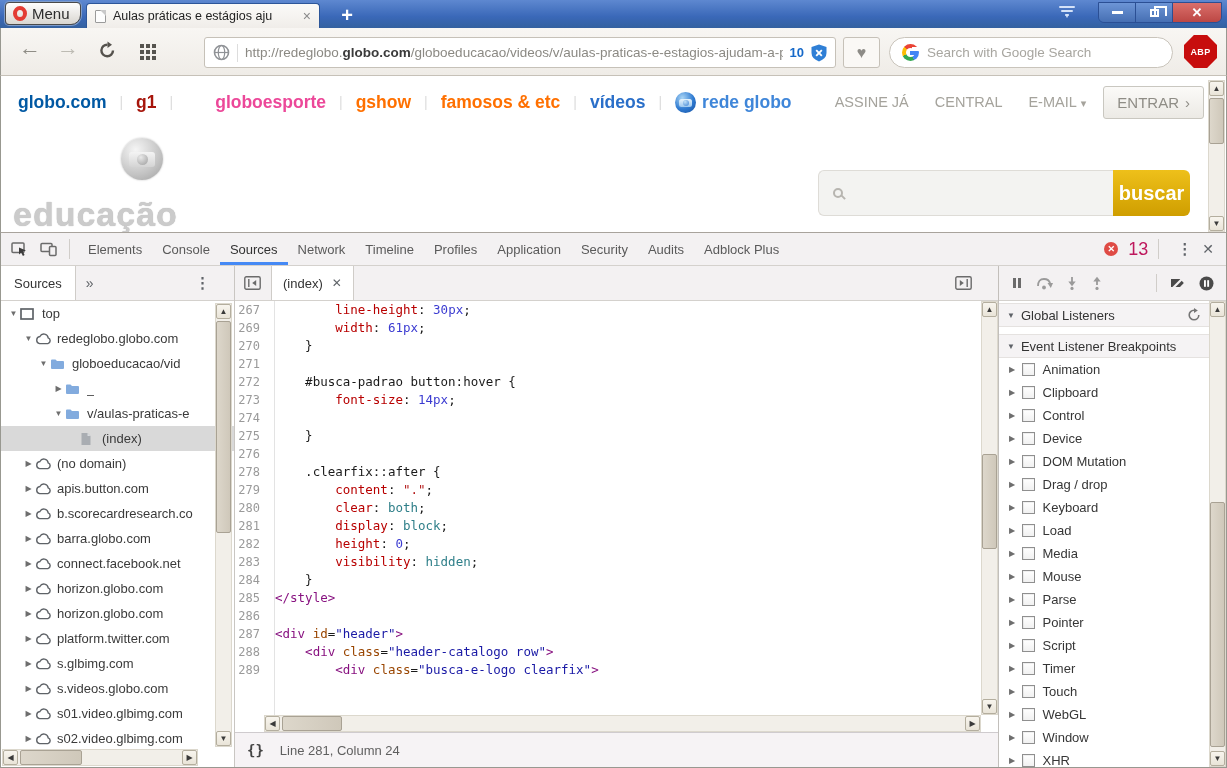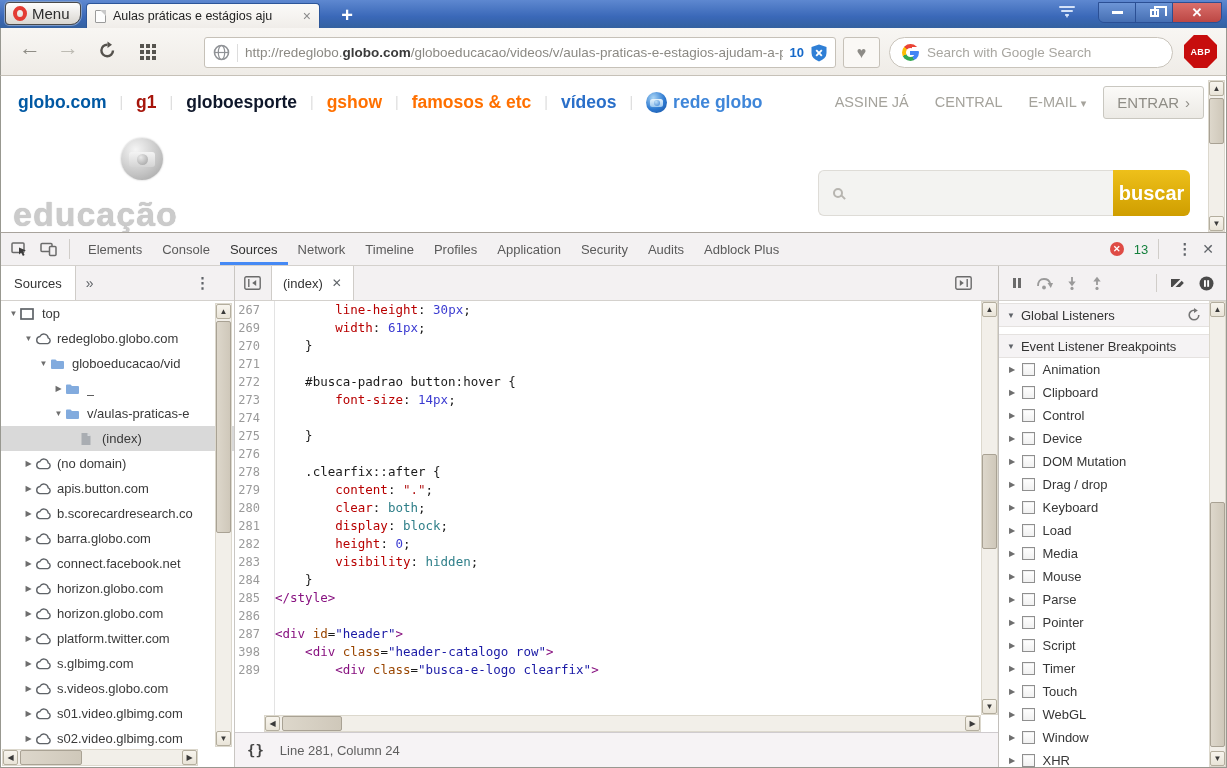--- a/index.html
+++ b/index.html
@@ -135,21 +135,21 @@
   .dt-ico{display:flex;align-items:center;margin-right:12px;}
   .vsep{width:1px;height:20px;background:#d0cdc9;margin:0 8px 0 0;}
   .dt-tabs{display:flex;height:100%;}
   .dt-tab{padding:0 10px;display:flex;align-items:center;font-size:13px;color:#5a5a5a;
     height:100%;white-space:nowrap;}
   .dt-tab.active{color:#333;box-shadow:inset 0 -3px 0 #4589f5;}
   .dt-right-cluster{margin-left:auto;display:flex;align-items:center;gap:10px;
     padding-right:12px;}
   .err-badge{width:14px;height:14px;border-radius:50%;background:#df4b45;color:#fff;
     font-size:9px;display:flex;align-items:center;justify-content:center;font-weight:bold;}
-  .err-count{font-size:13px;color:#15803d;}
+  .err-count{font-size:18px;color:#be185d;}
   .kebab{font-size:15px;color:#5f6368;font-weight:bold;}
   .dt-close{font-size:14px;color:#5f6368;}
   .dt-body{position:absolute;left:0;top:33px;right:0;bottom:0;display:flex;}
 
   
   .dt-sidebar{width:234px;flex:none;position:relative;background:#fff;
     border-right:1px solid #c9c6c2;}
   .sb-header{position:absolute;left:0;top:0;right:0;height:35px;background:#f3f1f2;
     border-bottom:1px solid #d4d1cd;display:flex;align-items:center;}
   .sb-tab{height:100%;display:flex;align-items:center;padding:0 13px;background:#fff;
@@ -283,21 +283,21 @@
     <div class="globo-nav">
       <span id="globo-links" style="display:flex;align-items:center;gap:13px">
           <span class="gl-link" style="color: rgb(0, 88, 163);">
             <span>globo.com</span>
           </span>
           <span class="gl-sep">|</span>
           <span class="gl-link" style="color: rgb(166, 21, 11);">
             <span>g1</span>
           </span>
           <span class="gl-sep">|</span>
-          <span class="gl-link" style="color: #0f172a;">
+          <span class="gl-link" style="color: #ec4899; margin-left: 29px;">
             <span>globoesporte</span>
           </span>
           <span class="gl-sep">|</span>
           <span class="gl-link" style="color: rgb(255, 112, 0);">
             <span>gshow</span>
           </span>
           <span class="gl-sep">|</span>
           <span class="gl-link" style="color: rgb(255, 112, 0);">
             <span>famosos &amp; etc</span>
           </span>
@@ -663,21 +663,21 @@
             </div>
             <div class="code-row">
               <span class="ln">286</span>
               <span class="lc"></span>
             </div>
             <div class="code-row">
               <span class="ln">287</span>
               <span class="lc"><span class="tk-t">&lt;div</span><span class="tk-p"> </span><span class="tk-a">id</span><span class="tk-p">=</span><span class="tk-v">"header"</span><span class="tk-t">&gt;</span></span>
             </div>
             <div class="code-row">
-              <span class="ln">398</span>
+              <span class="ln">288</span>
               <span class="lc"><span class="tk-p">    </span><span class="tk-t">&lt;div</span><span class="tk-p"> </span><span class="tk-a">class</span><span class="tk-p">=</span><span class="tk-v">"header-catalogo row"</span><span class="tk-t">&gt;</span></span>
             </div>
             <div class="code-row">
               <span class="ln">289</span>
               <span class="lc"><span class="tk-p">        </span><span class="tk-t">&lt;div</span><span class="tk-p"> </span><span class="tk-a">class</span><span class="tk-p">=</span><span class="tk-v">"busca-e-logo clearfix"</span><span class="tk-t">&gt;</span></span>
             </div>
           </div>
         <div class="gutter-sep"></div>
         <div class="sb sbv" style="right:0;top:35px;bottom:52px;width:17px;">
           <div class="sb-btn" style="top:0">▲</div>

